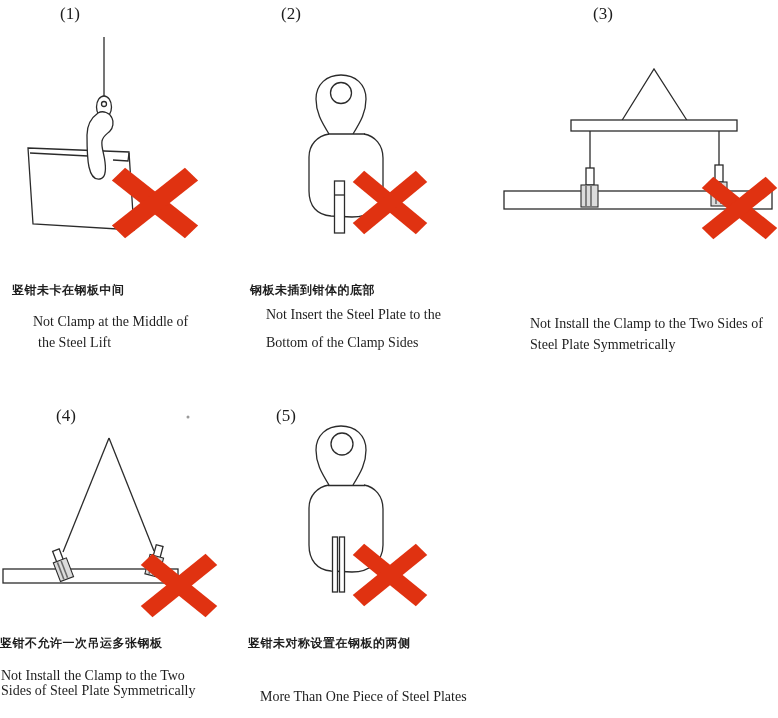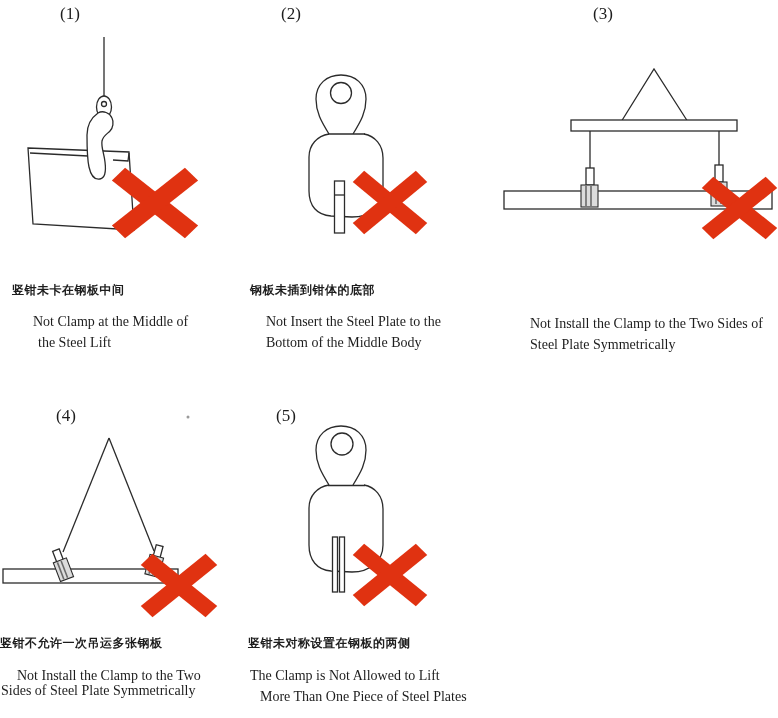--- a/index.html
+++ b/index.html
@@ -121,27 +121,26 @@
   <div class="num" style="left:281px;top:4px">(2)</div>
   <div class="num" style="left:593px;top:4px">(3)</div>
   <div class="num" style="left:56px;top:406px">(4)</div>
   <div class="num" style="left:276px;top:406px">(5)</div>
 
   <div class="cn" style="left:12px;top:282px;width:200px">竖钳未卡在钢板中间</div>
   <div class="en" style="left:33px;top:315px">Not Clamp at the Middle of</div>
   <div class="en" style="left:38px;top:336px">the Steel Lift</div>
 
   <div class="cn" style="left:250px;top:282px;width:200px">钢板未插到钳体的底部</div>
-  <div class="en" style="left:266px;top:315px">Not Insert the Steel Plate to the</div>
-  <div class="en" style="left:266px;top:336px">Bottom of the Middle Body</div>
+  <div class="en" style="left:266px;top:308px">Not Insert the Steel Plate to the</div>
+  <div class="en" style="left:266px;top:336px">Bottom of the Clamp Sides</div>
 
   <div class="en" style="left:530px;top:317px">Not Install the Clamp to the Two Sides of</div>
   <div class="en" style="left:530px;top:338px">Steel Plate  Symmetrically</div>
 
   <div class="cn" style="left:0px;top:635px;width:206px">竖钳不允许一次吊运多张钢板</div>
-  <div class="en" style="left:17px;top:669px">Not Install the Clamp to the Two</div>
+  <div class="en" style="left:1px;top:669px">Not Install the Clamp to the Two</div>
   <div class="en" style="left:1px;top:684px">Sides of  Steel Plate  Symmetrically</div>
 
   <div class="cn" style="left:248px;top:635px;width:206px">竖钳未对称设置在钢板的两侧</div>
-  <div class="en" style="left:250px;top:669px">The Clamp is Not Allowed to Lift</div>
   <div class="en" style="left:260px;top:690px">More Than One Piece  of Steel Plates</div>
 
 </div>
 
 </body></html>

